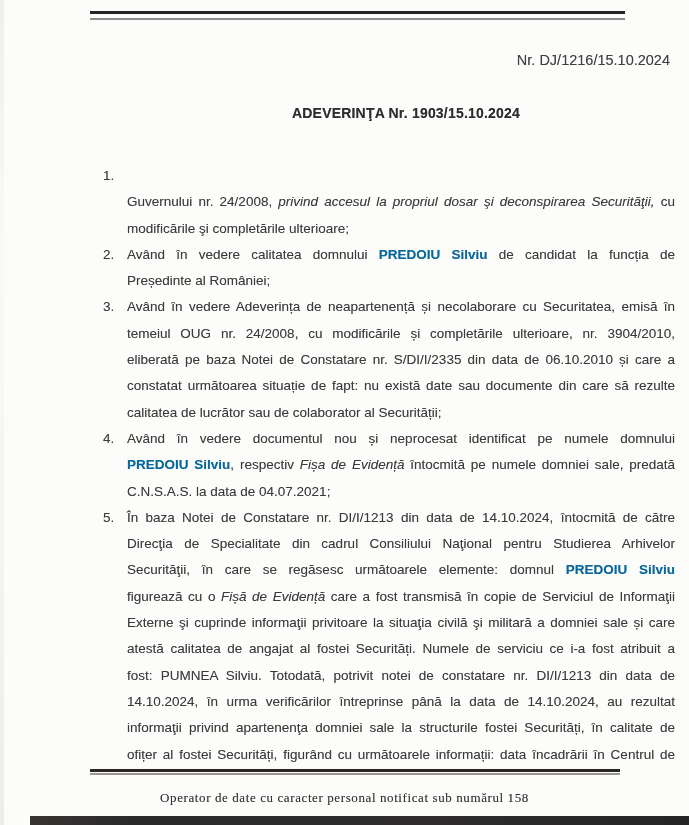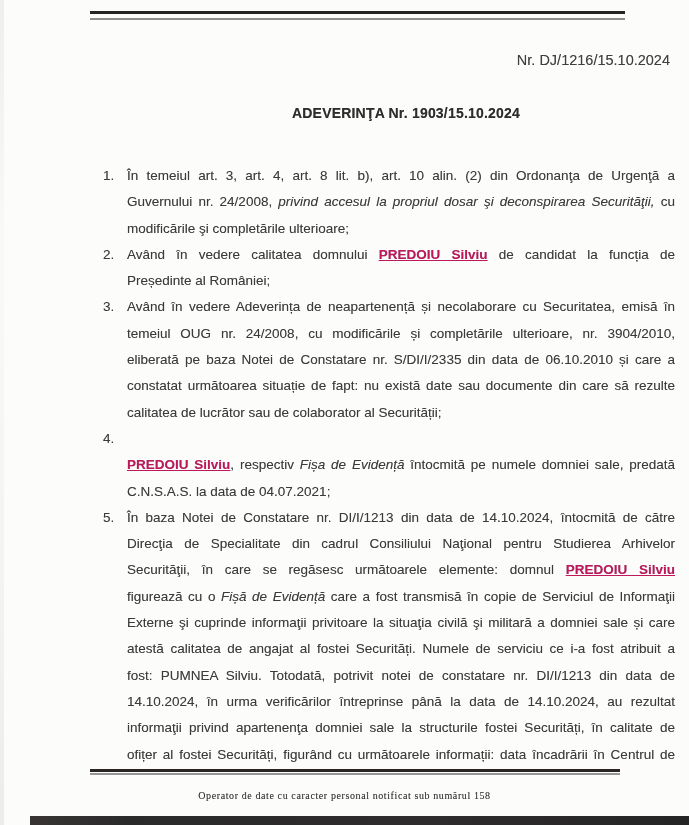--- a/index.html
+++ b/index.html
@@ -37,33 +37,33 @@
   }
 
   .doc-list {
     position: absolute; top: 163px; left: 127px; width: 548px;
     font-size: 13.5px; line-height: 26.3px;
     text-shadow: 0 0 0.5px rgba(70,70,70,0.4);
   }
   .line { position: relative; min-height: 26.3px; }
   .line.just { text-align: justify; text-align-last: justify; }
   .item-number { position: absolute; left: -24px; }
-  .b { font-weight: bold; color: #be185d; text-decoration: underline; }
+  .b { font-weight: bold; color: #0369a1; }
   .t-i { font-style: italic; }
 
   .bottom-rule { position: absolute; left: 90px; top: 769px; width: 530px; }
   .bottom-rule .dark { height: 2.5px; background: #2a2423; }
   .bottom-rule .gap  { height: 1.5px; }
   .bottom-rule .gray { height: 2px; background: #969696; }
 
   .footer-note {
     position: absolute; top: 790px; left: 0; width: 689px;
     text-align: center;
     font-family: "Liberation Serif", "DejaVu Serif", serif;
-    font-size: 10px; letter-spacing: 0.6px; color: #333;
+    font-size: 13px; letter-spacing: 0.6px; color: #333;
     text-shadow: 0 0 0.5px rgba(60,60,60,0.4);
   }
   .bottom-scan-bar {
     position: absolute; left: 30px; right: 0; bottom: 0; height: 9px;
     background: linear-gradient(90deg, #383434 0%, #2b2a2a 15%, #2e2c2c 60%, #262525 100%);
   }
 </style>
 </head>
 <body>
 
@@ -74,31 +74,31 @@
     <div class="dark"></div>
     <div class="gap"></div>
     <div class="gray"></div>
   </div>
 
   <div class="ref-number">Nr. DJ/1216/15.10.2024</div>
 
   <div class="doc-title">ADEVERINŢA Nr. 1903/15.10.2024</div>
 
   <div class="doc-list">
-      <div class="line just"><span class="item-number">1.</span><span>În temeiul art. 3, art. 4, art. 8 lit. b), art. 10 alin. (2) din Ordonanţa de Urgenţă a</span></div>
+      <div class="line just"><span class="item-number">1.</span></div>
       <div class="line just"><span>Guvernului nr. 24/2008, </span><span class="t-i">privind accesul la propriul dosar şi deconspirarea Securităţii,</span><span> cu</span></div>
       <div class="line"><span>modificările şi completările ulterioare;</span></div>
       <div class="line just"><span class="item-number">2.</span><span>Având în vedere calitatea domnului </span><span class="b">PREDOIU Silviu</span><span> de candidat la funcția de</span></div>
       <div class="line"><span>Președinte al României;</span></div>
       <div class="line just"><span class="item-number">3.</span><span>Având în vedere Adeverința de neapartenență și necolaborare cu Securitatea, emisă în</span></div>
       <div class="line just"><span>temeiul OUG nr. 24/2008, cu modificările și completările ulterioare, nr. 3904/2010,</span></div>
       <div class="line just"><span>eliberată pe baza Notei de Constatare nr. S/DI/I/2335 din data de 06.10.2010 și care a</span></div>
       <div class="line just"><span>constatat următoarea situație de fapt: nu există date sau documente din care să rezulte</span></div>
       <div class="line"><span>calitatea de lucrător sau de colaborator al Securității;</span></div>
-      <div class="line just"><span class="item-number">4.</span></div>
+      <div class="line just"><span class="item-number">4.</span><span>Având în vedere documentul nou și neprocesat identificat pe numele domnului</span></div>
       <div class="line just"><span class="b">PREDOIU Silviu</span><span>, respectiv </span><span class="t-i">Fișa de Evidență</span><span> întocmită pe numele domniei sale, predată</span></div>
       <div class="line"><span>C.N.S.A.S. la data de 04.07.2021;</span></div>
       <div class="line just"><span class="item-number">5.</span><span>În baza Notei de Constatare nr. DI/I/1213 din data de 14.10.2024, întocmită de către</span></div>
       <div class="line just"><span>Direcţia de Specialitate din cadrul Consiliului Naţional pentru Studierea Arhivelor</span></div>
       <div class="line just"><span>Securităţii, în care se regăsesc următoarele elemente: domnul </span><span class="b">PREDOIU Silviu</span></div>
       <div class="line just"><span>figurează cu o </span><span class="t-i">Fișă de Evidență</span><span> care a fost transmisă în copie de Serviciul de Informaţii</span></div>
       <div class="line just"><span>Externe şi cuprinde informaţii privitoare la situaţia civilă şi militară a domniei sale și care</span></div>
       <div class="line just"><span>atestă calitatea de angajat al fostei Securități. Numele de serviciu ce i-a fost atribuit a</span></div>
       <div class="line just"><span>fost: PUMNEA Silviu. Totodată, potrivit notei de constatare nr. DI/I/1213 din data de</span></div>
       <div class="line just"><span>14.10.2024, în urma verificărilor întreprinse până la data de 14.10.2024, au rezultat</span></div>

